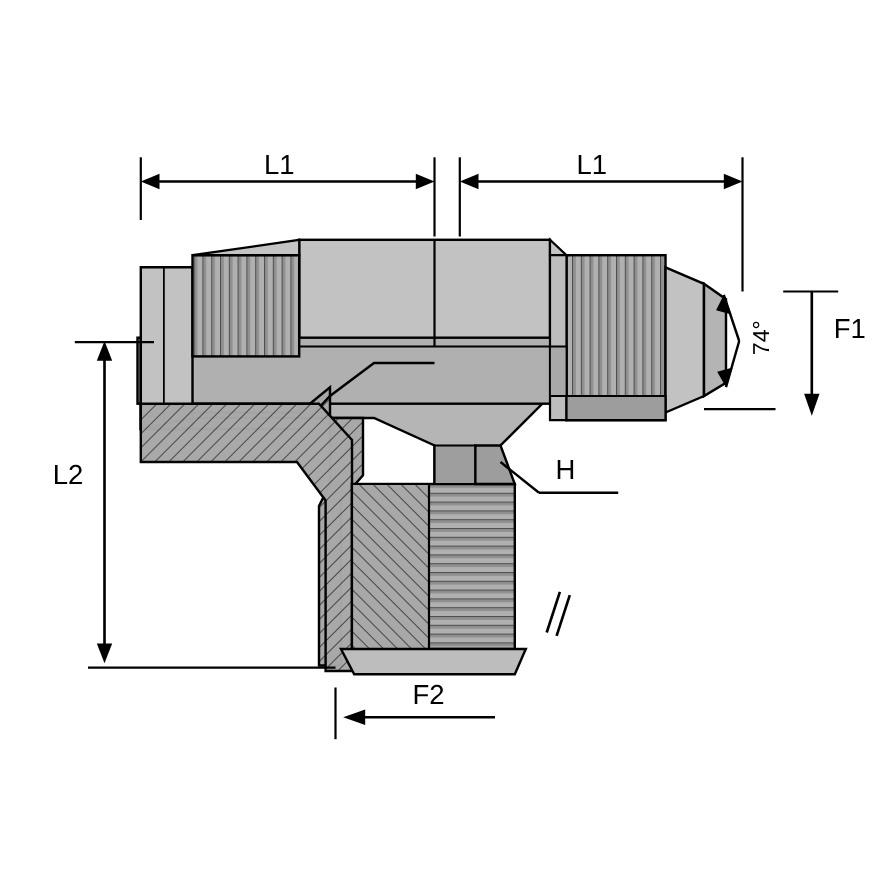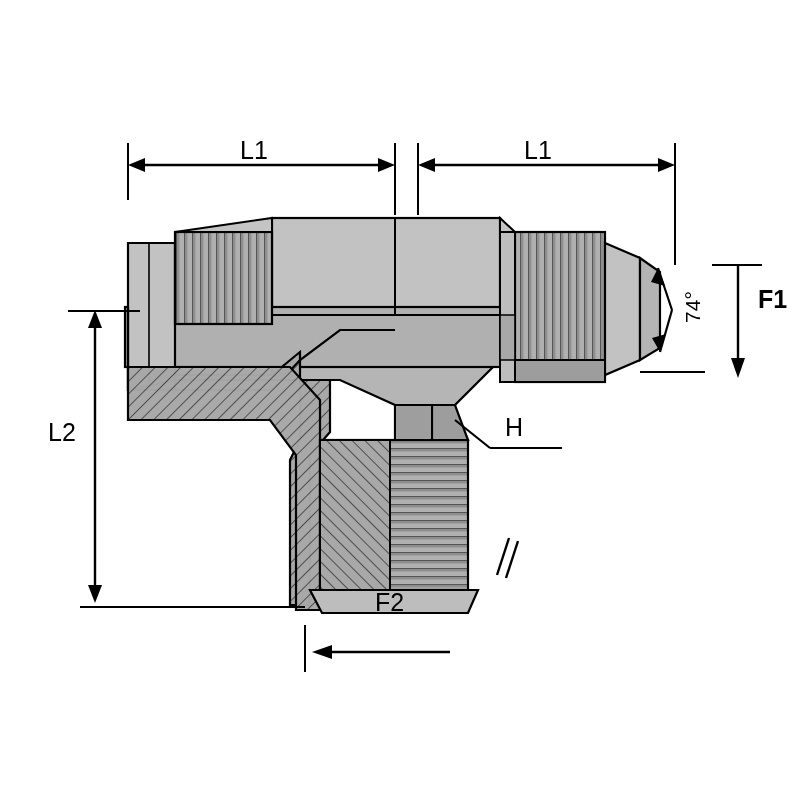--- a/index.html
+++ b/index.html
@@ -169,21 +169,21 @@
       <line x1="640" y1="250" x2="705" y2="250" stroke="#000" stroke-width="0"></line>
     </g>
   </svg>
 
   <div class="dim-label" style="left:240px; top:136px;">L1</div>
 
   <div class="dim-label" style="left:524px; top:136px;">L1</div>
 
   <div class="dim-label" style="left:48px; top:418px;">L2</div>
 
-  <div class="dim-label" style="left:758px; top:285px;font-weight:bold;">F1</div>
+  <div class="dim-label" style="left:758px; top:285px;">F1</div>
 
-  <div class="dim-label" style="left:375px; top:588px;">F2</div>
+  <div class="dim-label" style="left:375px; top:618px;">F2</div>
 
   <div class="dim-label" style="left:505px; top:413px;">H</div>
 
   <div class="angle-label" style="left:677px; top:295px;">74°</div>
 
 </div>
 
 </body></html>

